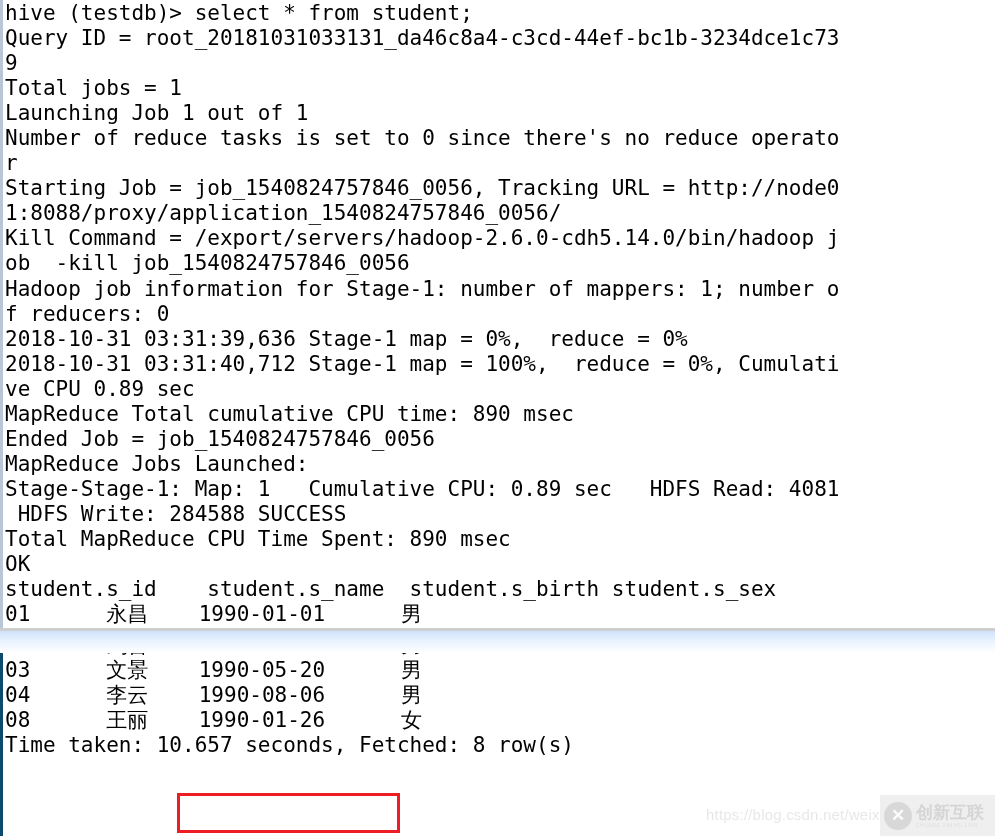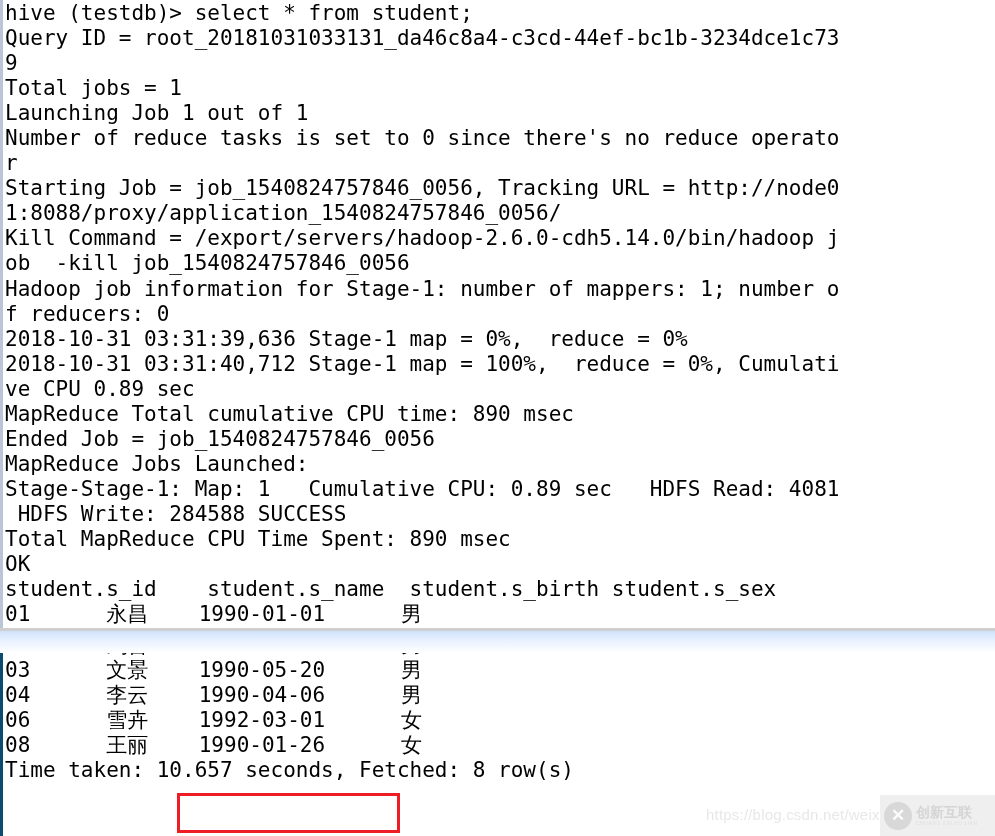--- a/index.html
+++ b/index.html
@@ -133,21 +133,21 @@
     flex: none;
   }
   #wm-logo .wordmark {
     display: flex;
     flex-direction: column;
     justify-content: center;
     line-height: 1;
   }
   #wm-logo .cn {
     font-family: "DejaVu Sans", sans-serif;
-    font-size: 14px;
+    font-size: 17px;
     font-weight: bold;
     color: #d5d5d5;
     letter-spacing: 0px;
   }
   #wm-logo .py {
     font-family: "Liberation Sans", sans-serif;
     font-size: 5px;
     color: #dedede;
     letter-spacing: 0.5px;
     margin-top: 2px;
@@ -159,21 +159,21 @@
 <div id="screen">
 
   <div class="pane" id="pane-top">
     <ul class="term-lines" id="top-lines"><li>hive (testdb)&gt; select * from student;</li><li>Query ID = root_20181031033131_da46c8a4-c3cd-44ef-bc1b-3234dce1c73</li><li>9</li><li>Total jobs = 1</li><li>Launching Job 1 out of 1</li><li>Number of reduce tasks is set to 0 since there's no reduce operato</li><li>r</li><li>Starting Job = job_1540824757846_0056, Tracking URL = http://node0</li><li>1:8088/proxy/application_1540824757846_0056/</li><li>Kill Command = /export/servers/hadoop-2.6.0-cdh5.14.0/bin/hadoop j</li><li>ob  -kill job_1540824757846_0056</li><li>Hadoop job information for Stage-1: number of mappers: 1; number o</li><li>f reducers: 0</li><li>2018-10-31 03:31:39,636 Stage-1 map = 0%,  reduce = 0%</li><li>2018-10-31 03:31:40,712 Stage-1 map = 100%,  reduce = 0%, Cumulati</li><li>ve CPU 0.89 sec</li><li>MapReduce Total cumulative CPU time: 890 msec</li><li>Ended Job = job_1540824757846_0056</li><li>MapReduce Jobs Launched:</li><li>Stage-Stage-1: Map: 1   Cumulative CPU: 0.89 sec   HDFS Read: 4081</li><li> HDFS Write: 284588 SUCCESS</li><li>Total MapReduce CPU Time Spent: 890 msec</li><li>OK</li><li>student.s_id    student.s_name  student.s_birth student.s_sex</li><li>01      永昌    1990-01-01      男</li></ul>
   </div>
 
   <div id="seam"></div>
   <div id="seam-glow"></div>
 
   <div class="pane" id="pane-bottom">
-    <ul class="term-lines" id="bottom-lines"><li>02      鸿哲    1990-12-21      男</li><li>03      文景    1990-05-20      男</li><li>04      李云    1990-04-06      男</li><li>06      雪卉    1992-03-01      女</li><li>08      王丽    1990-01-26      女</li><li>Time taken: 10.657 seconds, Fetched: 8 row(s)</li></ul>
+    <ul class="term-lines" id="bottom-lines"><li>02      鸿哲    1990-12-21      男</li><li>03      文景    1990-05-20      男</li><li>04      李云    1990-08-06      男</li><li>08      王丽    1990-01-26      女</li><li>Time taken: 10.657 seconds, Fetched: 8 row(s)</li></ul>
   </div>
 
   <div id="redbox" style="border-color: rgb(238, 28, 37);"></div>
 
   <div id="wm-url">https://blog.csdn.net/weixi</div>
   <div id="wm-logo">
     <div class="mark">✕</div>
     <div class="wordmark">
       <div class="cn">创新互联</div>
       <div class="py">CHUANG XIN HU LIAN</div>

